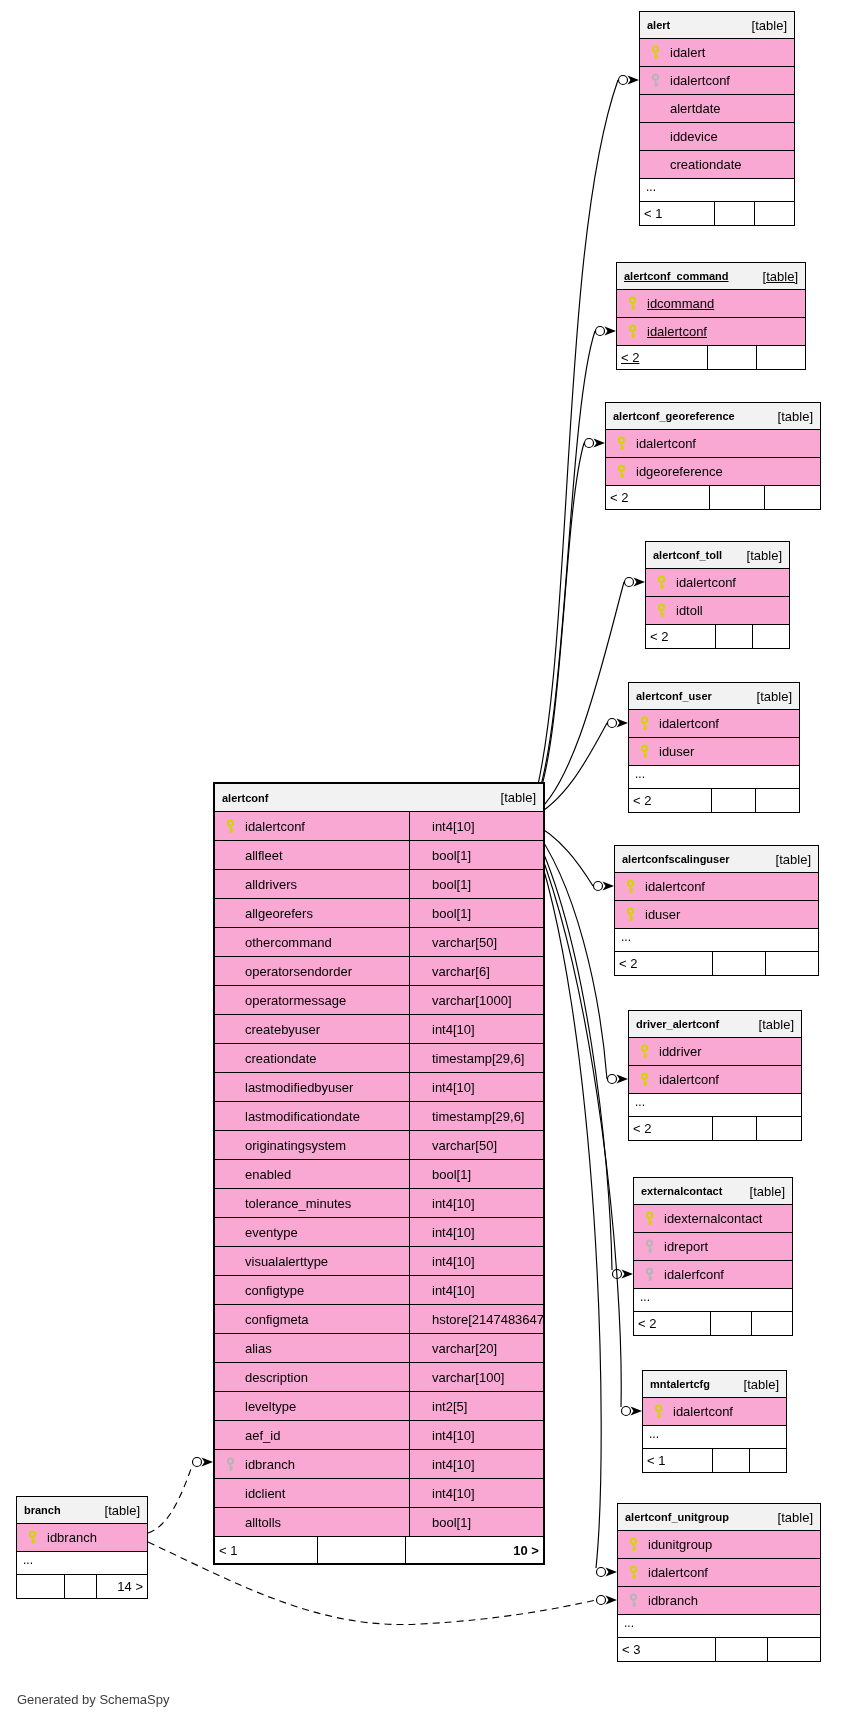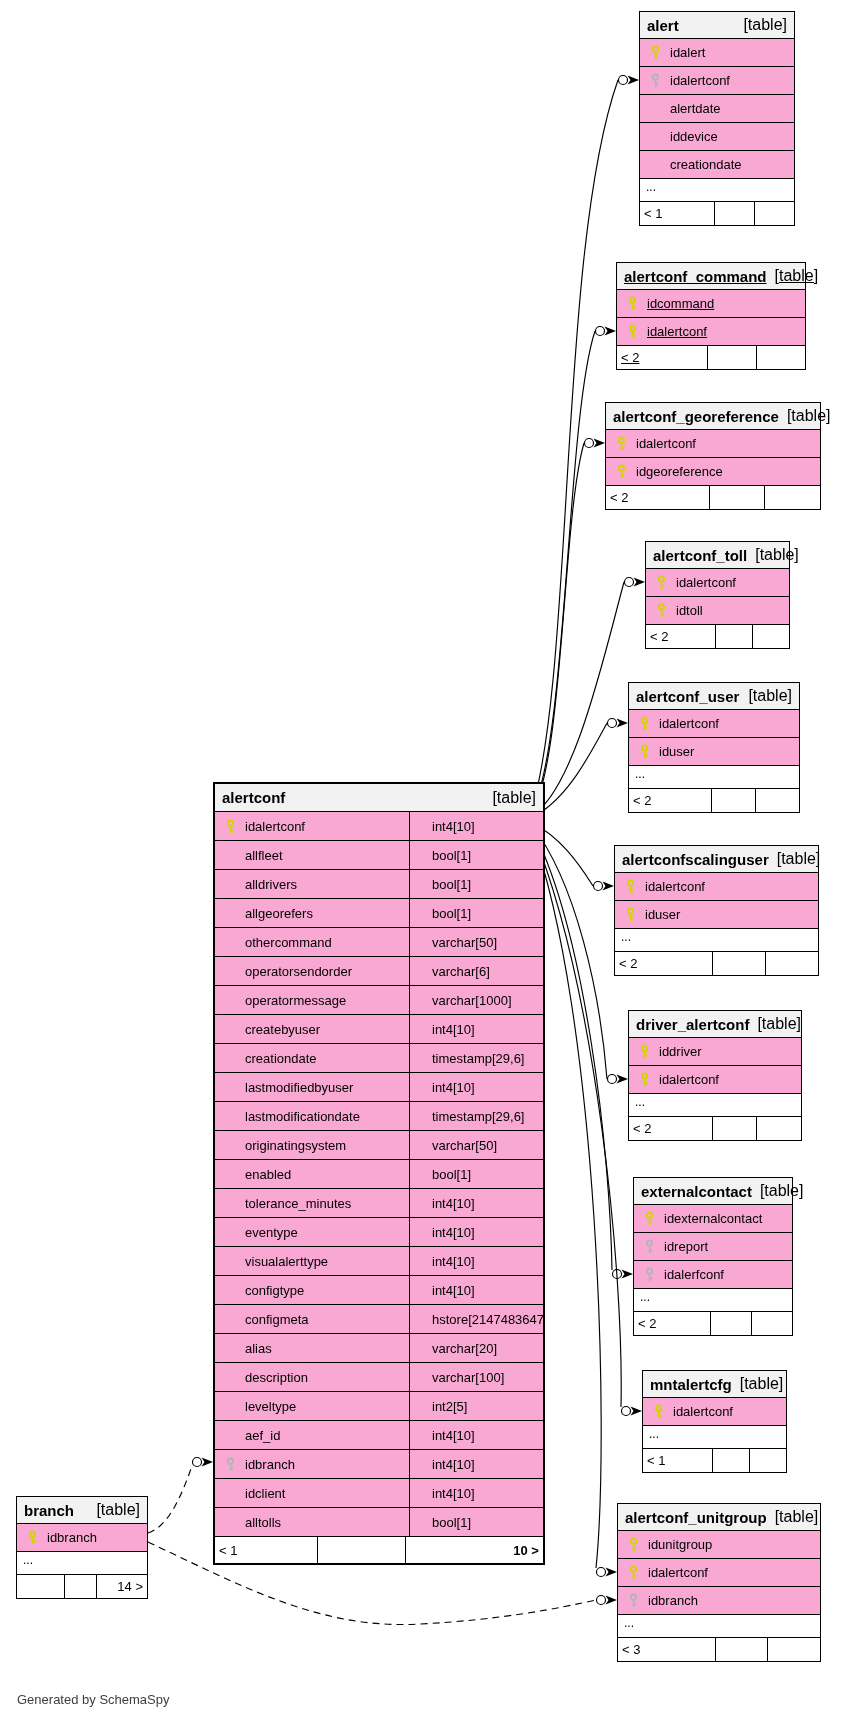--- a/index.html
+++ b/index.html
@@ -9,22 +9,22 @@
   #edges{position:absolute;left:0;top:0;z-index:1}
   .rel{fill:none;stroke:#000;stroke-width:1.15}
   .rel.dashed{stroke-dasharray:7 5}
   .dot{fill:#fff;stroke:#000;stroke-width:1.15}
   .arw{fill:#000;stroke:none}
   .tbl{position:absolute;background:#fff;border:1px solid #000;z-index:2;font-size:13px}
   .tbl.focus{border:2px solid #000}
   .hdr{display:flex;justify-content:space-between;align-items:center;gap:8px;
        background:#f2f2f2;height:27px;padding:0 7px;border-bottom:1px solid #000}
   .focus .hdr{height:28px}
-  .tname{font-weight:bold;font-size:15px;white-space:nowrap}
-  .ttag{font-size:16px;white-space:nowrap}
+  .tname{font-weight:bold;font-size:11px;white-space:nowrap}
+  .ttag{font-size:13px;white-space:nowrap}
   .row{display:flex;align-items:center;height:28px;border-bottom:1px solid #000;background:#f9a8d4}
   .focus .row{height:29px}
   .keycell{flex:0 0 30px;display:flex;justify-content:center;align-items:center}
   .cname{flex:1;white-space:nowrap;overflow:hidden;padding-right:6px}
   .ctype{flex:0 0 134px;align-self:stretch;display:flex;align-items:center;
          border-left:1px solid #000;padding-left:22px;white-space:nowrap;overflow:hidden}
   .ell{height:23px;border-bottom:1px solid #000;padding-left:6px;font-size:12px;line-height:16px}
   .foot{display:flex;height:23px;font-size:13px}
   .focus .foot{height:26px}
   .fc{height:100%;display:flex;align-items:center;padding:0 4px;border-left:1px solid #000;white-space:nowrap}

